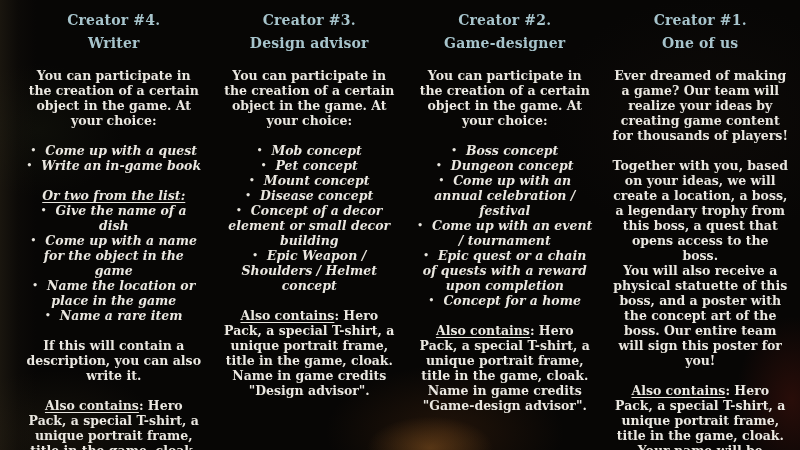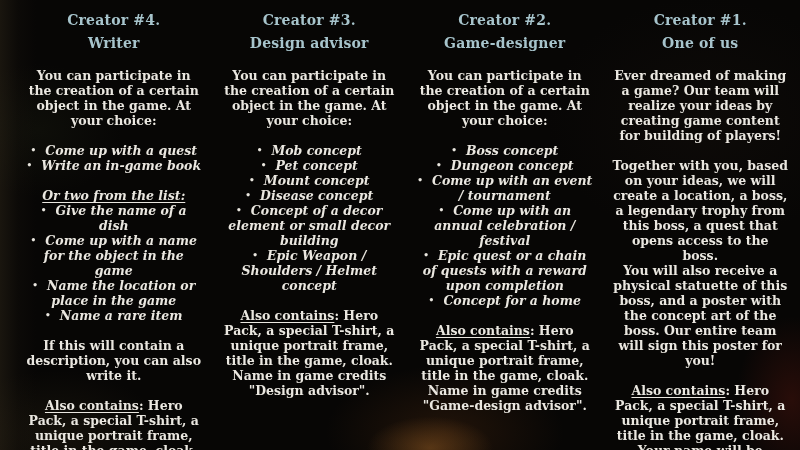--- a/index.html
+++ b/index.html
@@ -108,33 +108,33 @@
 
     <section class="col">
       <h2 class="title">
         <span>Creator #2.</span>
         <span>Game-designer</span>
       </h2>
       <p class="para">You can participate in the creation of a certain object in the game. At your choice:</p>
       <ul class="blist">
         <li>Boss concept</li>
         <li>Dungeon concept</li>
+        <li>Come up with an annual celebration / festival</li>
         <li>Come up with an event / tournament</li>
-        <li>Come up with an annual celebration / festival</li>
         <li>Epic quest or a chain of quests with a reward upon completion</li>
         <li>Concept for a home</li>
       </ul>
       <p class="para"><span class="u">Also contains</span><span>: Hero Pack, a special T-shirt, a unique portrait frame, title in the game, cloak. Name in game credits "Game-design advisor".</span></p>
     </section>
 
     <section class="col">
       <h2 class="title">
         <span>Creator #1.</span>
         <span>One of us</span>
       </h2>
-      <p class="para">Ever dreamed of making a game? Our team will realize your ideas by creating game content for building of players!</p>
+      <p class="para">Ever dreamed of making a game? Our team will realize your ideas by creating game content for thousands of players!</p>
       <p class="para flush">Together with you, based on your ideas, we will create a location, a boss, a legendary trophy from this boss, a quest that opens access to the boss.</p>
       <p class="para">You will also receive a physical statuette of this boss, and a poster with the concept art of the boss. Our entire team will sign this poster for you!</p>
       <p class="para"><span class="u">Also contains</span><span>: Hero Pack, a special T-shirt, a unique portrait frame, title in the game, cloak. Your name will be among the main development team.</span></p>
     </section>
 
   </div>
 </div>
 
 </body></html>

